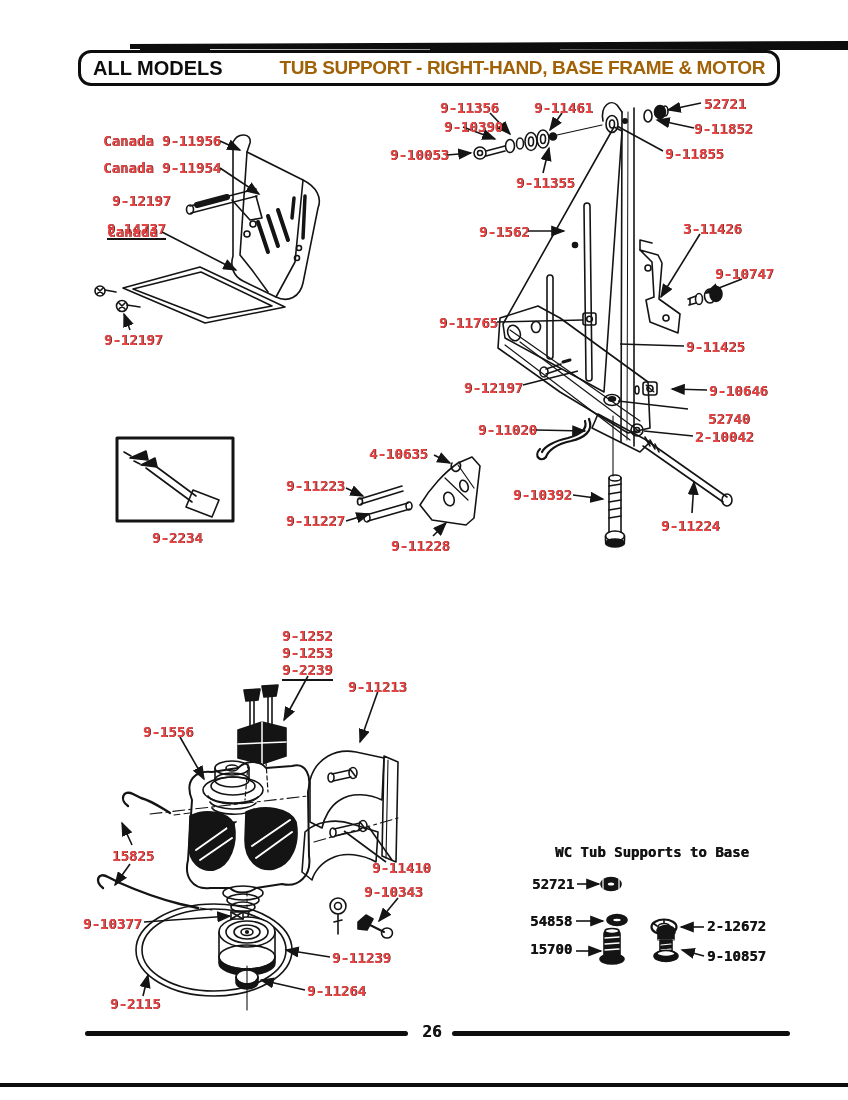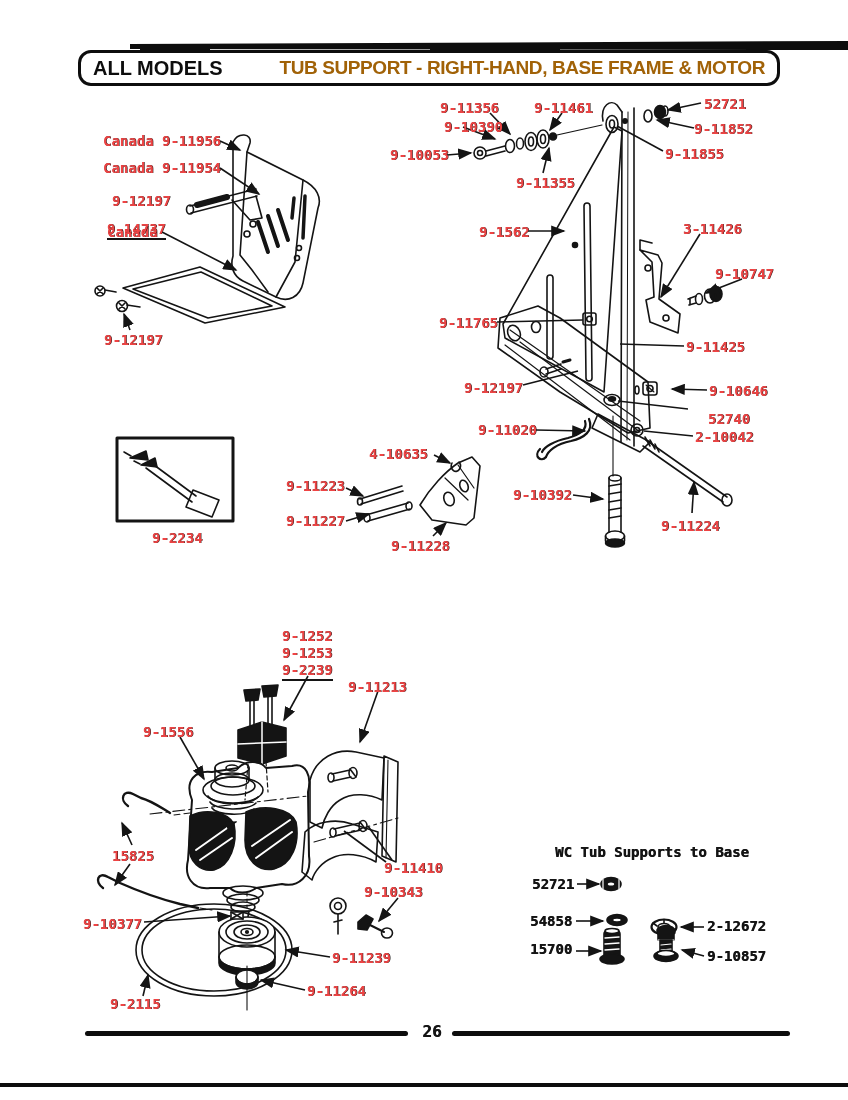--- a/index.html
+++ b/index.html
@@ -375,21 +375,21 @@
       <div class="lbl" style="left: 369px; top: 446px;">4-10635</div>
       <div class="lbl" style="left: 286px; top: 478px;">9-11223</div>
       <div class="lbl" style="left: 286px; top: 513px;">9-11227</div>
       <div class="lbl" style="left: 391px; top: 538px;">9-11228</div>
       <div class="lbl" style="left: 282px; top: 628px;">9-1252</div>
       <div class="lbl" style="left: 282px; top: 645px;">9-1253</div>
       <div class="lbl u" style="left: 282px; top: 662px;">9-2239</div>
       <div class="lbl" style="left: 348px; top: 679px;">9-11213</div>
       <div class="lbl" style="left: 143px; top: 724px;">9-1556</div>
       <div class="lbl" style="left: 112px; top: 848px;">15825</div>
-      <div class="lbl" style="left: 372px; top: 860px; margin-left: 12px;">9-11410</div>
+      <div class="lbl" style="left: 372px; top: 860px;">9-11410</div>
       <div class="lbl" style="left: 364px; top: 884px;">9-10343</div>
       <div class="lbl" style="left: 83px; top: 916px;">9-10377</div>
       <div class="lbl" style="left: 332px; top: 950px;">9-11239</div>
       <div class="lbl" style="left: 307px; top: 983px;">9-11264</div>
       <div class="lbl" style="left: 110px; top: 996px;">9-2115</div>
     </div>
 
   <div class="legend-title">WC Tub Supports to Base</div>
   <div class="legend-lbl" style="left:532px;top:876px">52721</div>
   <div class="legend-lbl" style="left:530px;top:913px">54858</div>

